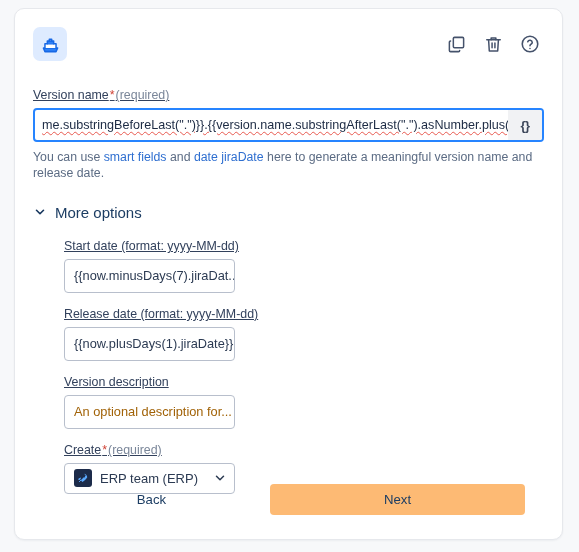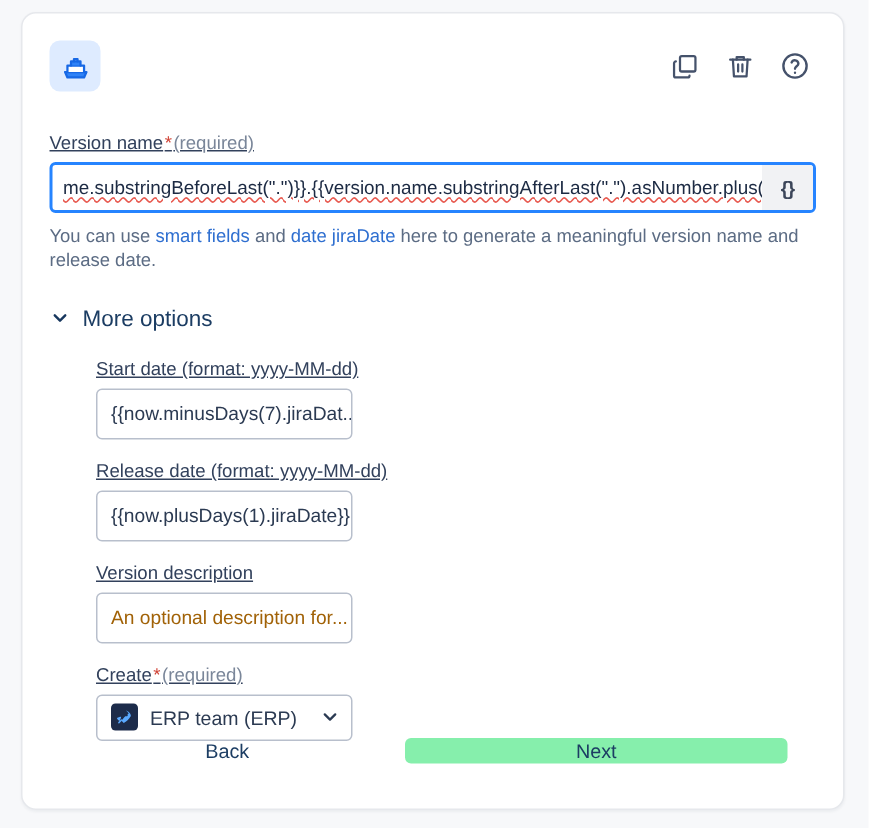--- a/index.html
+++ b/index.html
@@ -249,27 +249,27 @@
     font-size: 13.2px;
     color: #1c3d63;
     background: transparent;
     border: none;
     border-radius: 4px;
     cursor: pointer;
     font-family: inherit;
   }
   .btn-next {
     width: 255px;
-    height: 17px;
+    height: 31px;
     display: flex;
     align-items: center;
     justify-content: center;
     font-size: 13.2px;
     color: #1c3d63;
-    background: #86efac;
+    background: #fdba74;
     border: none;
     border-radius: 4px;
     cursor: pointer;
     font-family: inherit;
   }
 </style>
 </head>
 <body>
 
 <div class="card">

